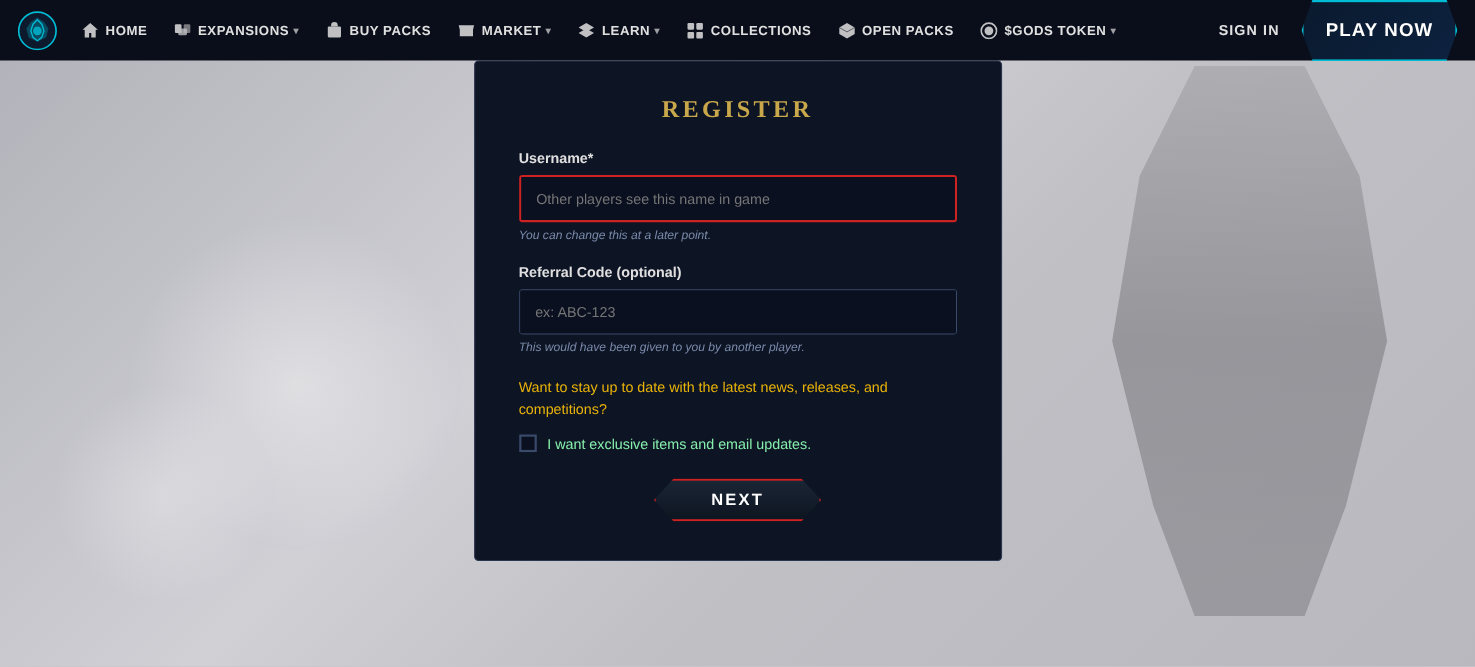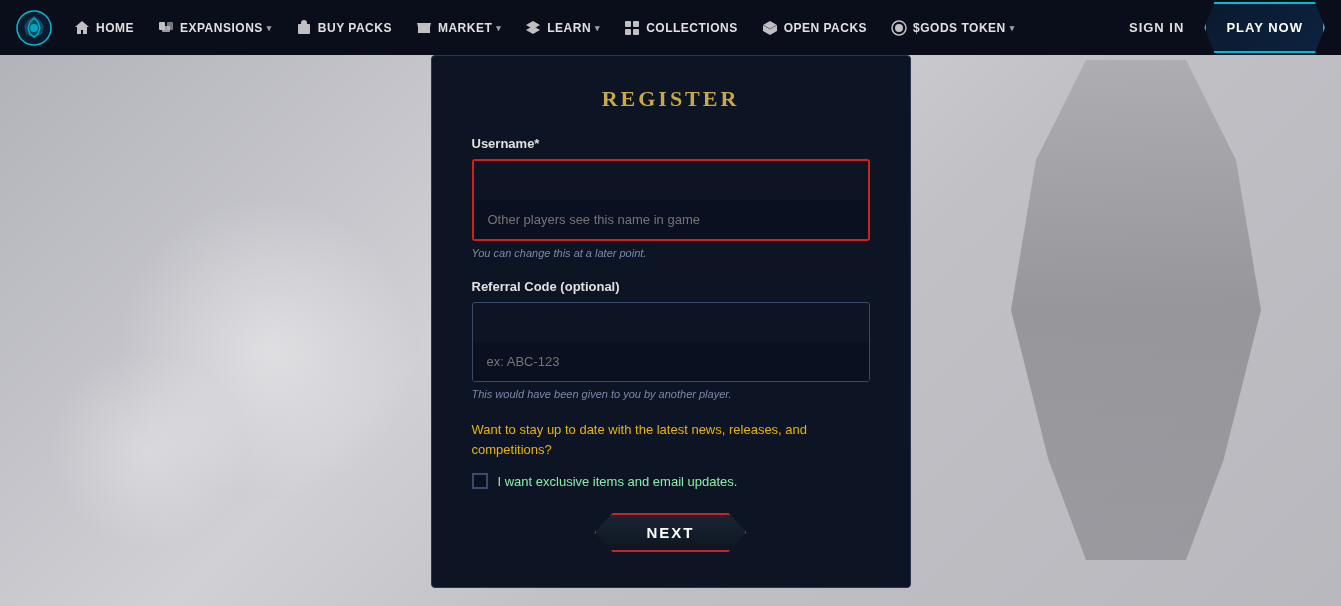--- a/index.html
+++ b/index.html
@@ -111,21 +111,21 @@
       cursor: pointer;
       padding: 6px 16px;
       text-transform: uppercase;
       letter-spacing: 1px;
     }
 
     .nav-playnow {
       background: linear-gradient(135deg, #0a1a2e 0%, #0d2240 100%);
       border: 2px solid #00bcd4;
       color: #fff;
-      font-size: 13px;
+      font-size: 17px;
       font-weight: 700;
       padding: 16px 20px;
       cursor: pointer;
       text-transform: uppercase;
       letter-spacing: 1px;
       clip-path: polygon(10px 0%, calc(100% - 10px) 0%, 100% 50%, calc(100% - 10px) 100%, 10px 100%, 0% 50%);
       white-space: nowrap;
     }
 
     
@@ -185,21 +185,20 @@
 
     .form-input {
       width: 100%;
       background: #0a1020;
       border: none;
       outline: none;
       color: #a0a8b8;
       font-size: 13px;
       padding: 12px 14px;
       font-family: Arial, sans-serif;
-      margin-top: 39px;
     }
 
     .form-hint {
       color: #7a8aaa;
       font-size: 11px;
       font-style: italic;
       margin-top: 6px;
     }
 
     .form-description {

